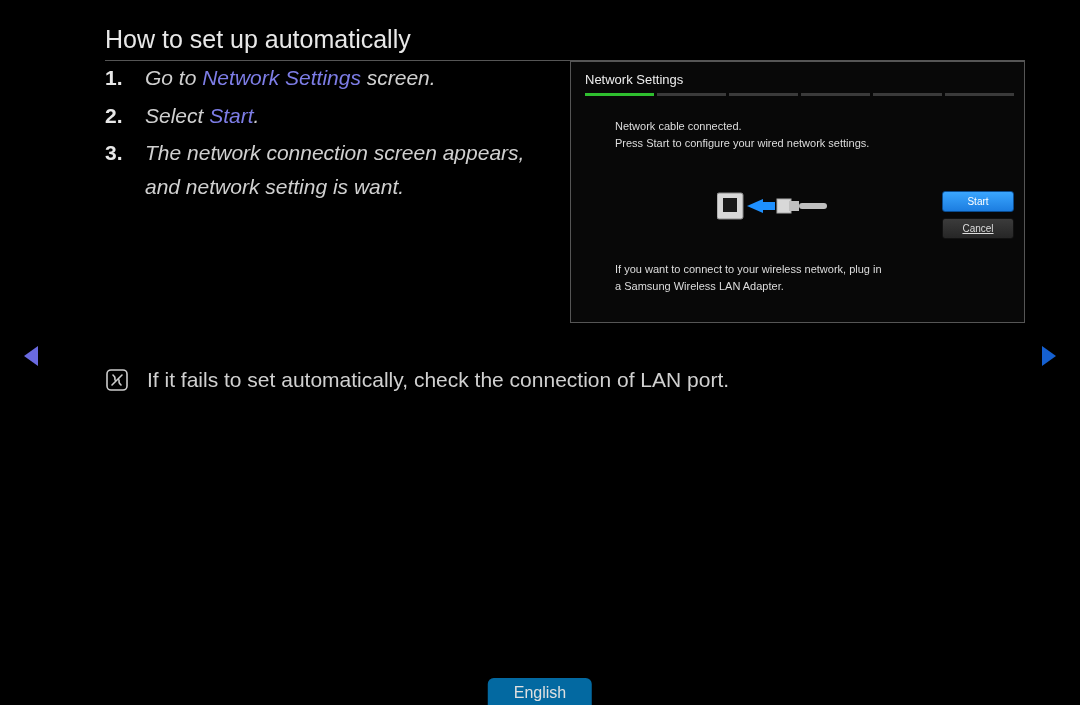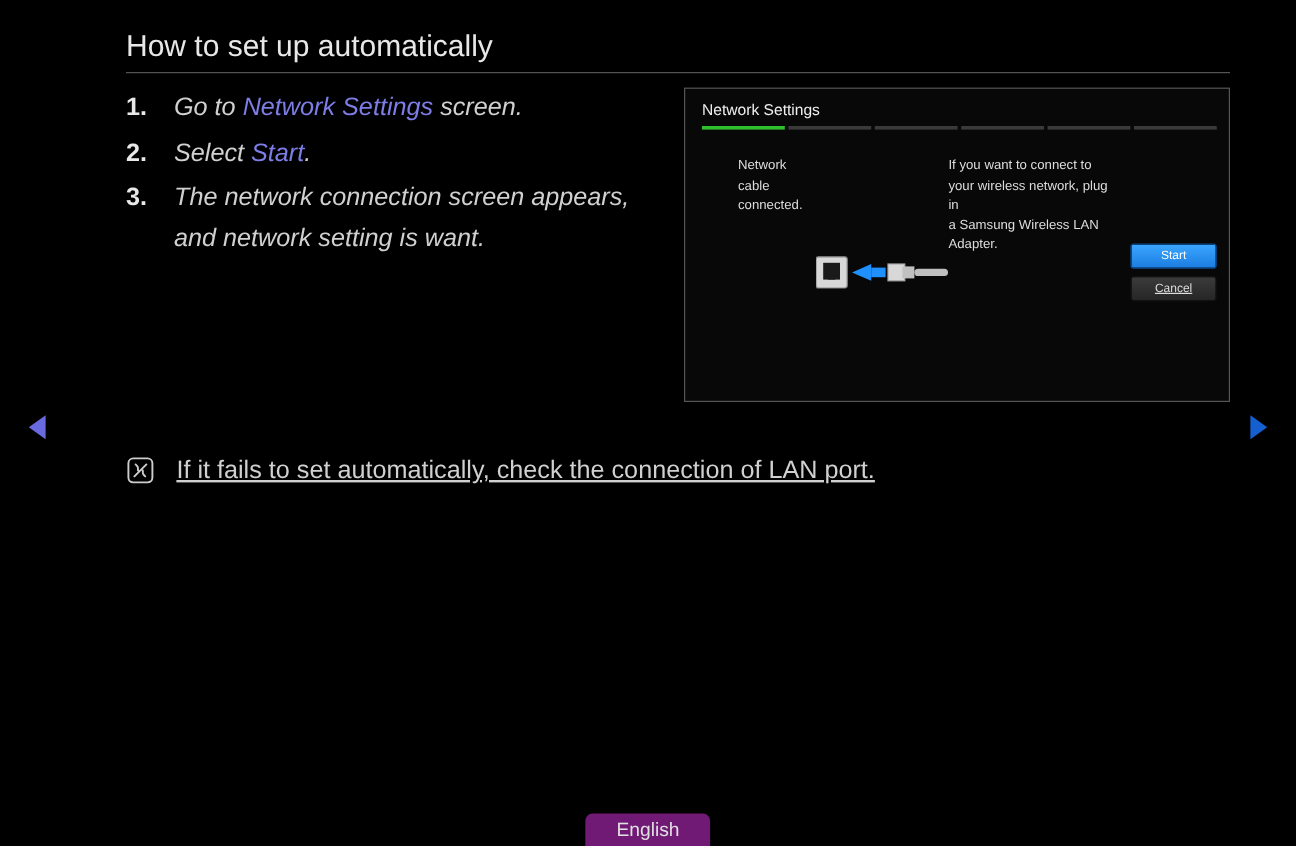--- a/index.html
+++ b/index.html
@@ -17,21 +17,20 @@
     left: 105px;
     top: 25px;
     width: 920px;
   }
   .title {
     font-size: 25px;
     color: #e8e8e8;
     font-weight: 400;
     border-bottom: 1px solid #555;
     padding-bottom: 6px;
-    margin-bottom: 12px;
   }
   .top-row {
     display: flex;
     gap: 25px;
   }
   .steps {
     width: 440px;
   }
   .step {
     display: flex;
@@ -80,20 +79,21 @@
     padding-top: 20px;
   }
   .panel-main {
     flex: 1;
     padding-left: 30px;
     padding-right: 6px;
     font-size: 11px;
     color: #ddd;
     line-height: 1.5;
     display: flex;
+    flex-direction: column;
   }
   .panel-msg { }
   .cable-wrap {
     flex: 1;
     display: flex;
     align-items: center;
     justify-content: center;
     padding: 14px 0;
   }
   .panel-hint {
@@ -127,41 +127,40 @@
   .notes {
     margin-top: 40px;
   }
   .note {
     display: flex;
     gap: 18px;
     font-size: 21px;
     line-height: 1.6;
     margin-bottom: 10px;
     color: #d0d0d0;
-    text-decoration: underline;
   }
   .note-icon {
     width: 24px;
     height: 24px;
     flex-shrink: 0;
     margin-top: 5px;
   }
   .nav-arrow {
     position: absolute;
     top: 344px;
     cursor: pointer;
   }
   .nav-prev { left: 22px; }
   .nav-next { right: 22px; }
   .lang-pill {
     position: absolute;
     bottom: 0;
     left: 50%;
     transform: translateX(-50%);
-    background: #701a75;
+    background: #0369a1;
     color: #e0e0e0;
     font-size: 16px;
     padding: 6px 26px 3px;
     border-top-left-radius: 6px;
     border-top-right-radius: 6px;
   }
 </style>
 </head>
 <body>
 
@@ -197,20 +196,21 @@
         <div class="seg"></div>
         <div class="seg"></div>
         <div class="seg"></div>
         <div class="seg"></div>
         <div class="seg"></div>
       </div>
       <div class="panel-body">
         <div class="panel-main">
           <div class="panel-msg">
             <div>Network cable connected.</div>
+            <div>Press Start to configure your wired network settings.</div>
           </div>
           <div class="cable-wrap">
             <svg width="110" height="38" viewBox="0 0 110 38">
 
               <rect x="0" y="6" width="26" height="26" rx="2" fill="#d8d8d8" stroke="#888"></rect>
               <rect x="6" y="11" width="14" height="14" fill="#1a1a1a"></rect>
               <rect x="10" y="22" width="6" height="3" fill="#1a1a1a"></rect>
 
               <polygon points="30,19 46,12 46,26" fill="#1e90ff"></polygon>
               <rect x="46" y="15" width="12" height="8" fill="#1e90ff"></rect>

